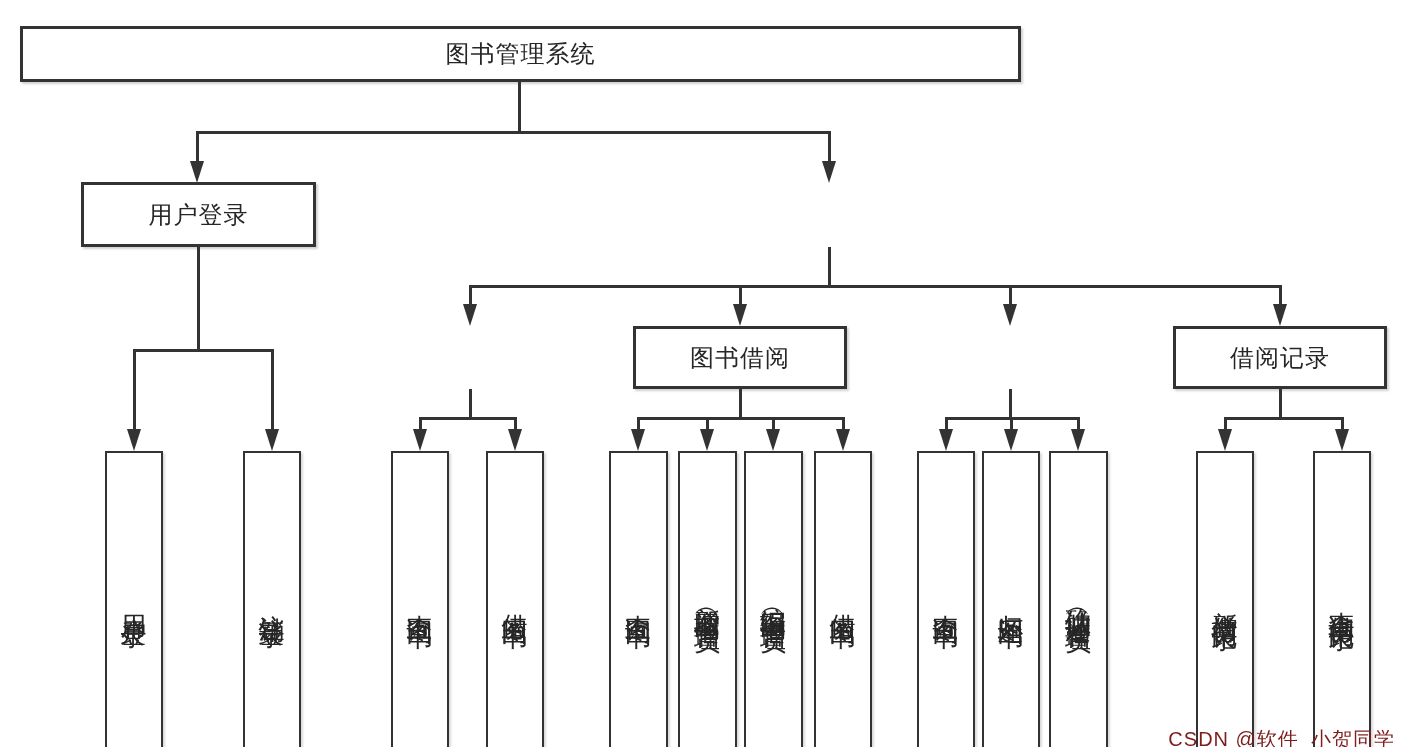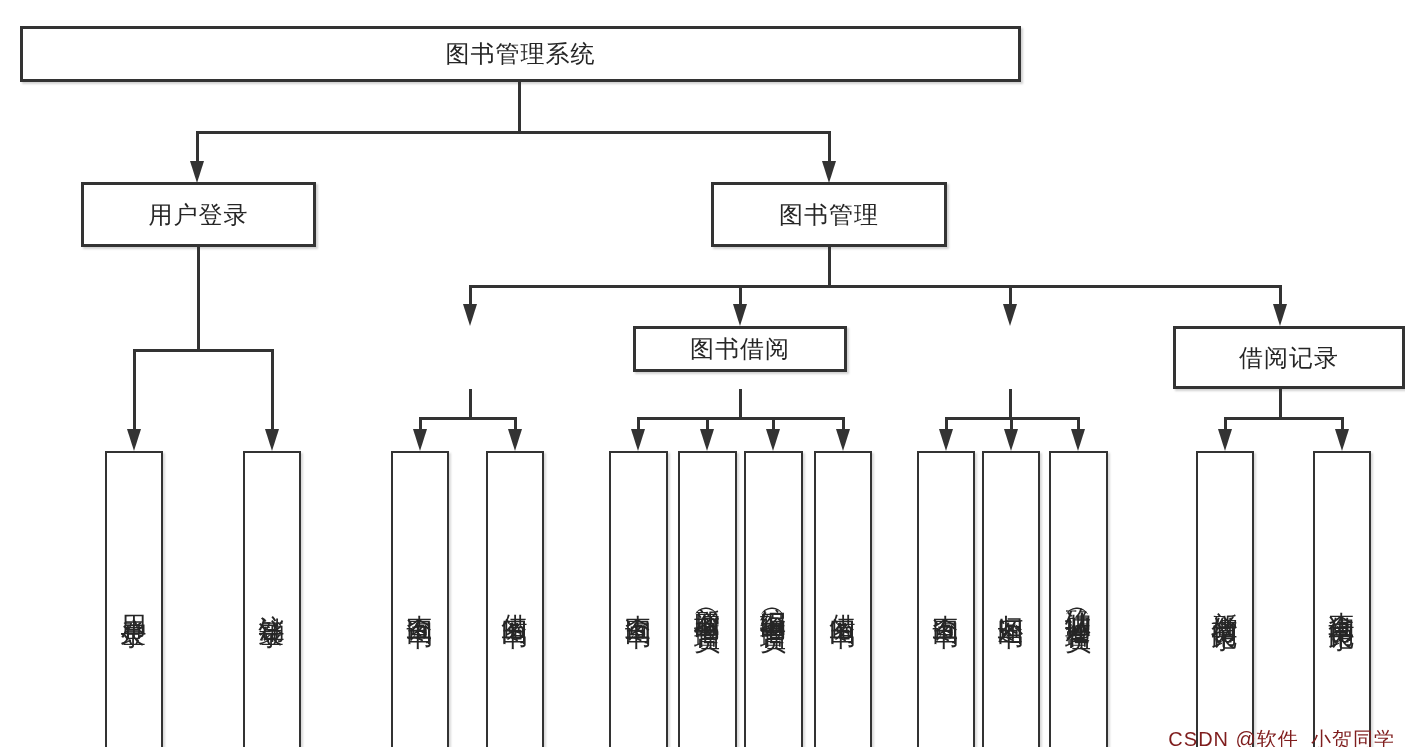--- a/index.html
+++ b/index.html
@@ -35,28 +35,25 @@
 
 <div class="stage">
 
   <div class="node" style="left:20px;top:12px;width:1001px;height:56px;">
     <span>图书管理系统</span>
   </div>
 
   <div class="node" style="left:81px;top:168px;width:235px;height:65px;">
     <span>用户登录</span>
   </div>
-  <div class="node" style="left:711px;top:168px;width:236px;height:65px;">
-    <span>图书管理</span>
-  </div>
 
-  <div class="node" style="left:633px;top:312px;width:214px;height:46px;">
+  <div class="node" style="left:633px;top:312px;width:214px;height:63px;">
     <span>图书借阅</span>
   </div>
-  <div class="node" style="left:1173px;top:312px;width:232px;height:63px;">
+  <div class="node" style="left:1173px;top:312px;width:214px;height:63px;">
     <span>借阅记录</span>
   </div>
 
   <div class="node leaf" style="left:105px;top:437px;width:58px;height:298px;">
     <span class="vtext">用户登录</span>
   </div>
   <div class="node leaf" style="left:243px;top:437px;width:58px;height:298px;">
     <span class="vtext">注销登录</span>
   </div>
 

